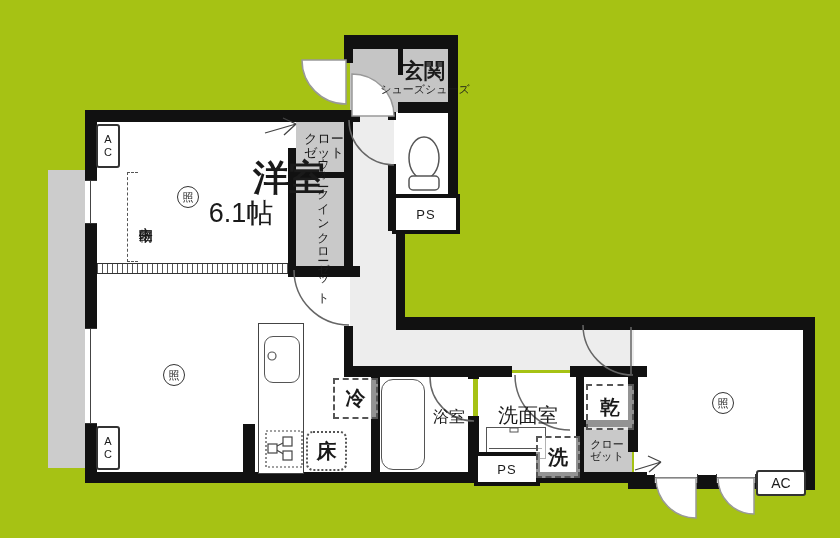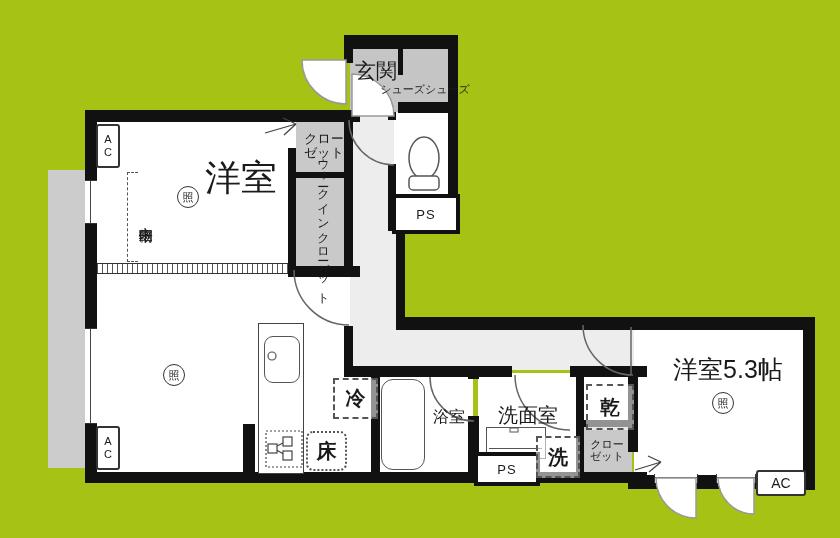--- a/index.html
+++ b/index.html
@@ -14,21 +14,21 @@
   .f-hall{background:#ededed;}
   .f-balcony{background:#cccccc;}
   .win-v{position:absolute;background:#fff;border-top:1px solid #333;border-bottom:1px solid #333;
          background-image:linear-gradient(to right,transparent 5px,#444 5px,#444 6px,transparent 6px);}
   .win-h{position:absolute;background:#fff;border-left:1px solid #333;border-right:1px solid #333;
          background-image:linear-gradient(to bottom,transparent 3px,#444 3px,#444 4px,transparent 4px);}
   .slider{position:absolute;background:#fff;border-top:1px solid #333;border-bottom:1px solid #333;
           background-image:repeating-linear-gradient(90deg,#555 0 1px,transparent 1px 5px);}
   .lbl{position:absolute;display:flex;align-items:center;justify-content:center;text-align:center;
        line-height:1.05;white-space:pre;}
-  .b{font-weight:normal;}
+  .b{font-weight:bold;margin-left:48px;}
   .vtext{writing-mode:vertical-rl;text-orientation:upright;letter-spacing:1px;}
   .acbox{position:absolute;background:#fff;border:2px solid #333;border-radius:3px;
          display:flex;flex-direction:column;align-items:center;justify-content:center;
          font-size:11px;line-height:1.15;}
   .psbox{position:absolute;background:#fff;border:4px solid #111;display:flex;align-items:center;
          justify-content:center;font-size:13px;letter-spacing:1px;}
   .dashbox{position:absolute;border:2px dashed #555;display:flex;align-items:center;justify-content:center;
            font-size:20px;font-weight:bold;background:rgba(255,255,255,0.55);}
   .dotbox{position:absolute;border:2px dotted #555;border-radius:7px;display:flex;align-items:center;
           justify-content:center;font-size:20px;font-weight:bold;background:#fff;}
@@ -176,29 +176,29 @@
     <span>シューズ</span>
     <span>シューズ</span>
   </div>
   <div class="lbl" style="left:298px;top:126px;width:52px;height:40px;font-size:13px;flex-direction:column;">
     <span>クロー</span>
     <span>ゼット</span>
   </div>
   <div class="lbl vtext" style="left:300px;top:181px;width:46px;height:86px;font-size:12px;">ウォークインクローゼット</div>
 
   <div class="lbl b" style="left:198px;top:160px;width:86px;height:36px;font-size:36px;">洋室</div>
+  <div class="lbl" style="left:198px;top:197px;width:86px;height:32px;font-size:27px;">6.1帖</div>
   <div class="light" style="left:177px;top:186px;">
     <span>照</span>
   </div>
 
   <div class="light" style="left:163px;top:364px;">
     <span>照</span>
   </div>
 
-  <div class="lbl" style="left:658px;top:352px;width:140px;height:34px;font-size:25px;">洋室5.3帖</div>
   <div class="light" style="left:712px;top:392px;">
     <span>照</span>
   </div>
 
   <div class="lbl" style="left:424px;top:404px;width:50px;height:26px;font-size:16px;">浴室</div>
   <div class="lbl" style="left:482px;top:402px;width:92px;height:26px;font-size:20px;">洗面室</div>
 
   <div class="lbl" style="left:584px;top:430px;width:46px;height:42px;font-size:11px;flex-direction:column;">
     <span>クロー</span>
     <span>ゼット</span>

